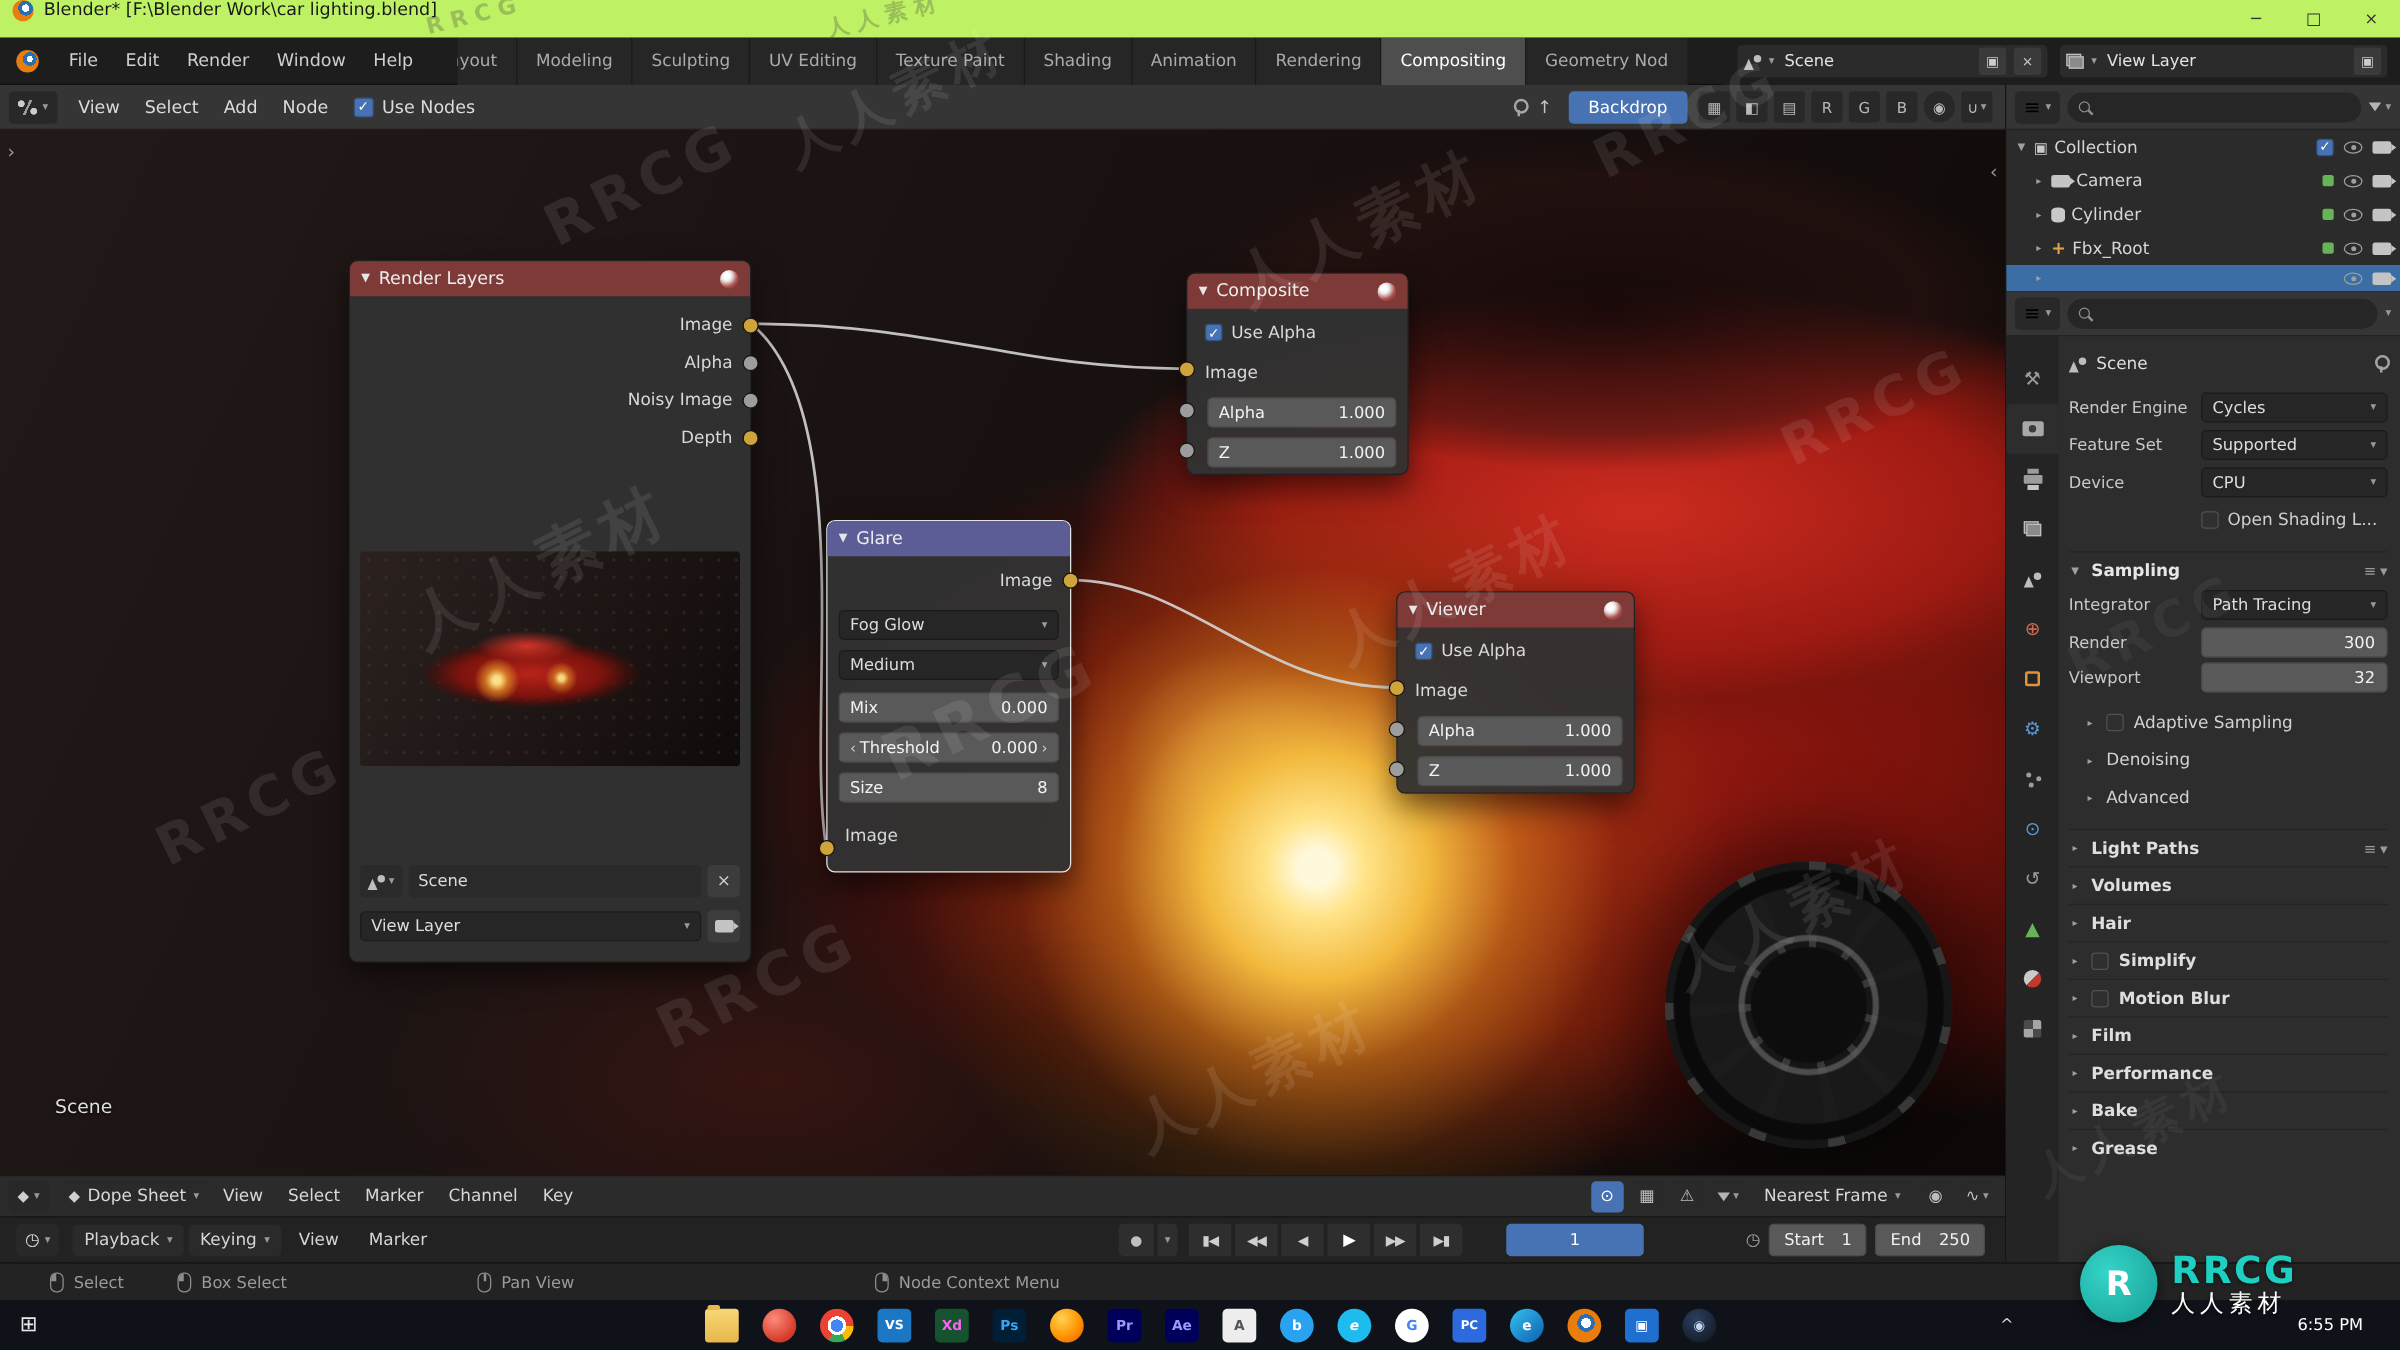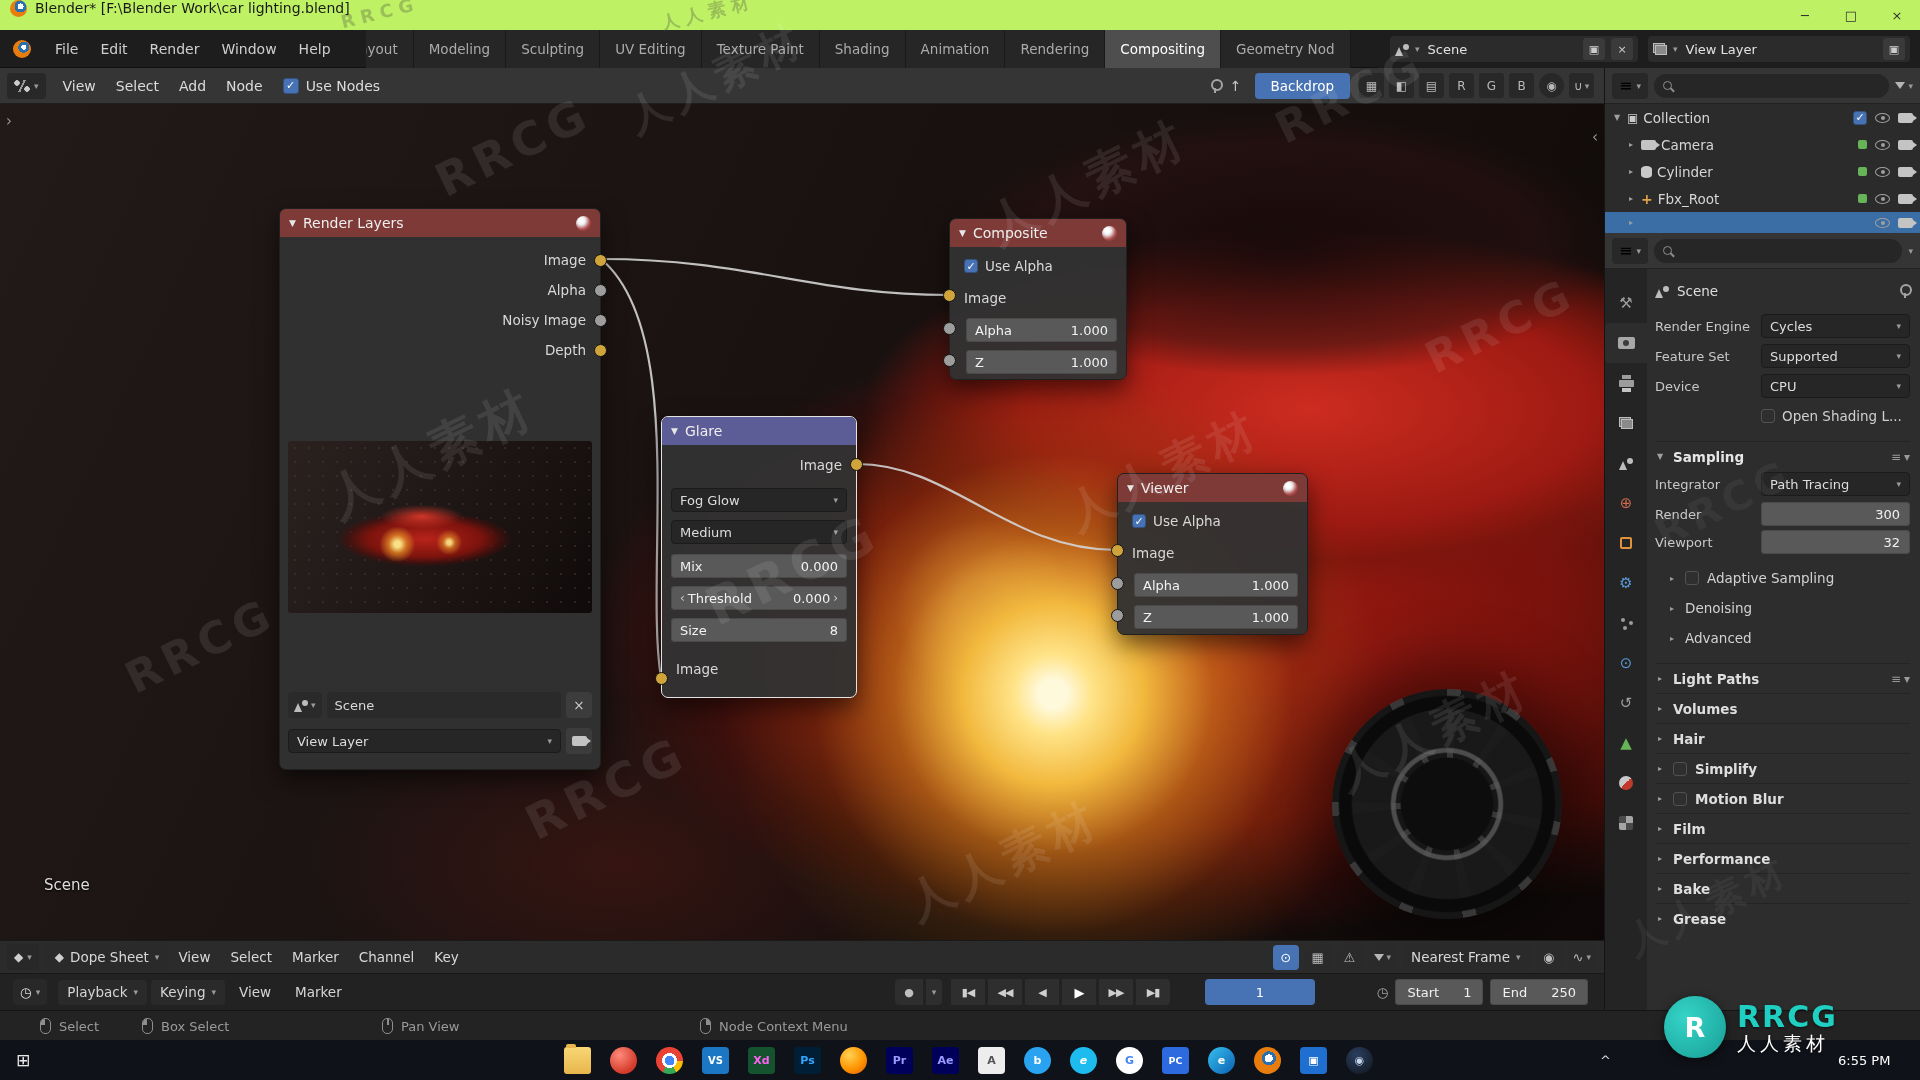--- a/index.html
+++ b/index.html
@@ -181,21 +181,21 @@
 .t-left{display:flex;align-items:center;gap:4px;padding-left:6px;}
 .t-center{position:absolute;left:895px;top:5px;display:flex;align-items:center;gap:3px;}
 .tbtn{width:34px;height:26px;background:#2e2e2e;display:flex;align-items:center;justify-content:center;color:#cfcfcf;font-size:11px;letter-spacing:-1px;}
 .tbtn:first-child{border-radius:4px 0 0 4px;}
 .tbtn:last-child{border-radius:0 4px 4px 0;}
 .tbtn.play{color:#fff;font-size:13px;}
 .rec-btn{width:28px;height:26px;background:#2e2e2e;border-radius:4px 0 0 4px;display:flex;align-items:center;justify-content:center;color:#c0c0c0;font-size:11px;}
 .rec-dd{width:16px;height:26px;background:#2e2e2e;border-radius:0 4px 4px 0;display:flex;align-items:center;justify-content:center;margin-right:6px;}
 .frame-field{position:absolute;left:1205px;top:5px;width:110px;height:26px;background:#4772b3;border-radius:4px;color:#fff;display:flex;align-items:center;justify-content:center;font-size:13px;}
 .t-right{margin-left:auto;display:flex;align-items:center;gap:7px;padding-right:16px;}
-.rangefield{height:26px;background:#595959;border-radius:4px;display:flex;align-items:center;gap:24px;padding:0 12px;color:#f0f0f0;box-shadow:inset 0 0 0 1px #4a4a4a;font-size:13px;}
+.rangefield{height:26px;background:#595959;border-radius:4px;display:flex;align-items:center;gap:14px;padding:0 12px;color:#f0f0f0;box-shadow:inset 0 0 0 1px #4a4a4a;font-size:13px;}
 
 
 .statusbar{position:absolute;left:0;top:1010px;width:1920px;height:30px;background:#232323;border-top:1px solid #141414;color:#9a9a9a;font-size:13px;z-index:8;}
 .sgroup{position:absolute;top:0;height:30px;display:flex;align-items:center;gap:8px;}
 .mouse{width:11px;height:16px;border:1.5px solid #8e8e8e;border-radius:5px;position:relative;display:inline-block;}
 .mouse.left::before{content:'';position:absolute;left:0;top:0;width:4px;height:6px;background:#8e8e8e;border-radius:4px 0 0 0;}
 .mouse.mid::before{content:'';position:absolute;left:50%;top:0;width:2px;height:6px;margin-left:-1px;background:#8e8e8e;}
 .mouse.right::before{content:'';position:absolute;right:0;top:0;width:4px;height:6px;background:#8e8e8e;border-radius:0 4px 0 0;}
 
 

